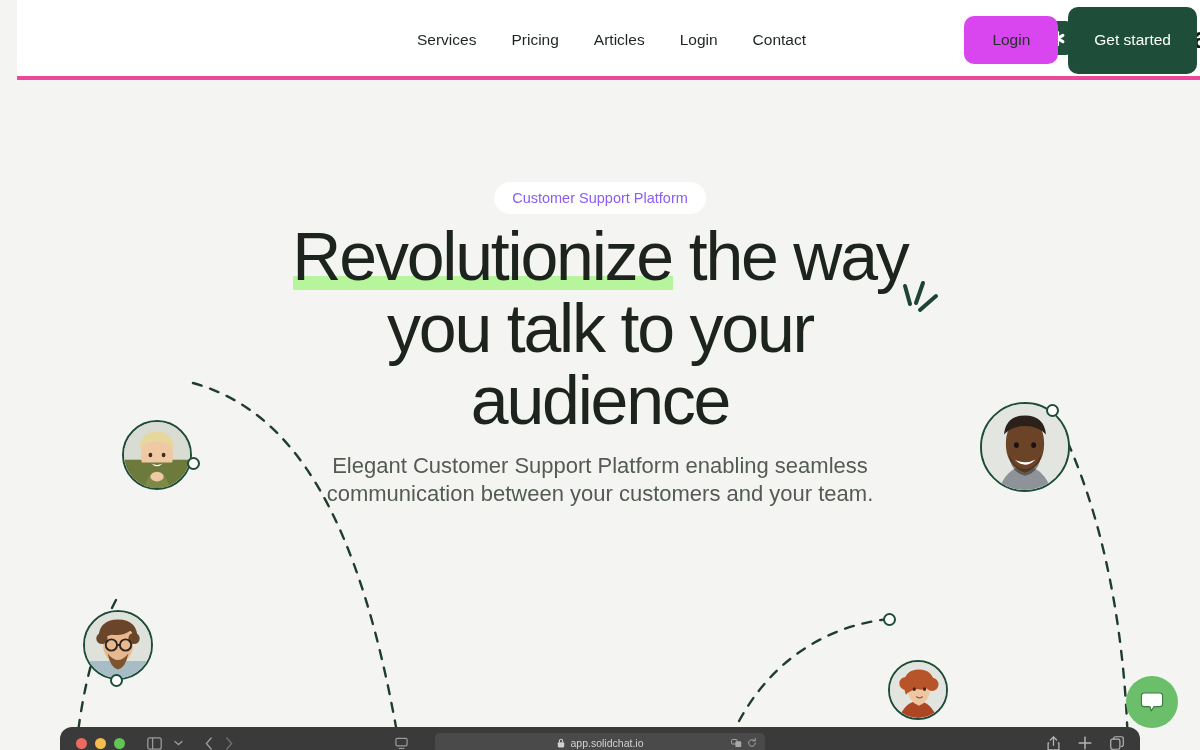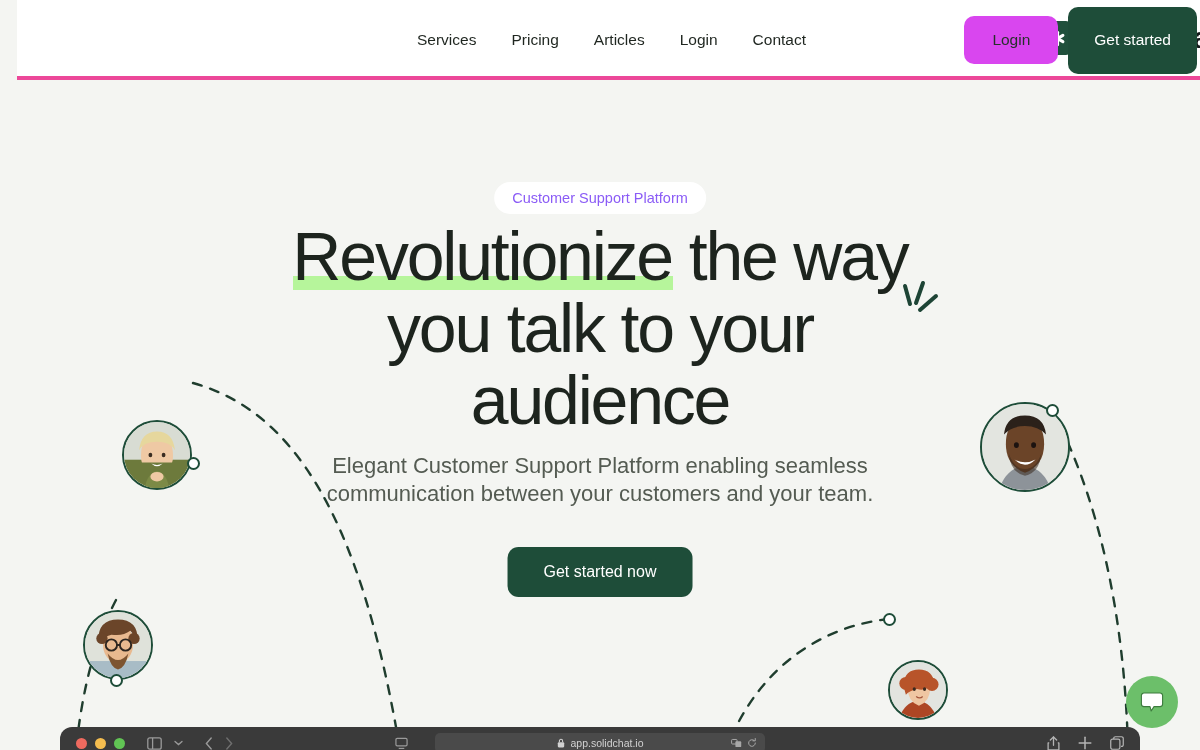--- a/index.html
+++ b/index.html
@@ -276,23 +276,20 @@
   <h1 class="headline">
     <span class="line">
       <span class="hl-mark">Revolutionize</span><span> the way</span>
     </span>
     <span class="line">you talk to your</span>
     <span class="line">audience</span>
   </h1>
 
   <p class="subtitle">Elegant Customer Support Platform enabling seamless communication between your customers and your team.</p>
 
-  <div class="cta-wrap">
-    <button class="btn-cta">Get started now</button>
-  </div>
 
   <div class="chat-halo"></div>
 </div>
 
 <div class="browser">
   <div class="browser-bar">
     <div class="traffic">
       <span class="dot r"></span>
       <span class="dot y"></span>
       <span class="dot g"></span>

